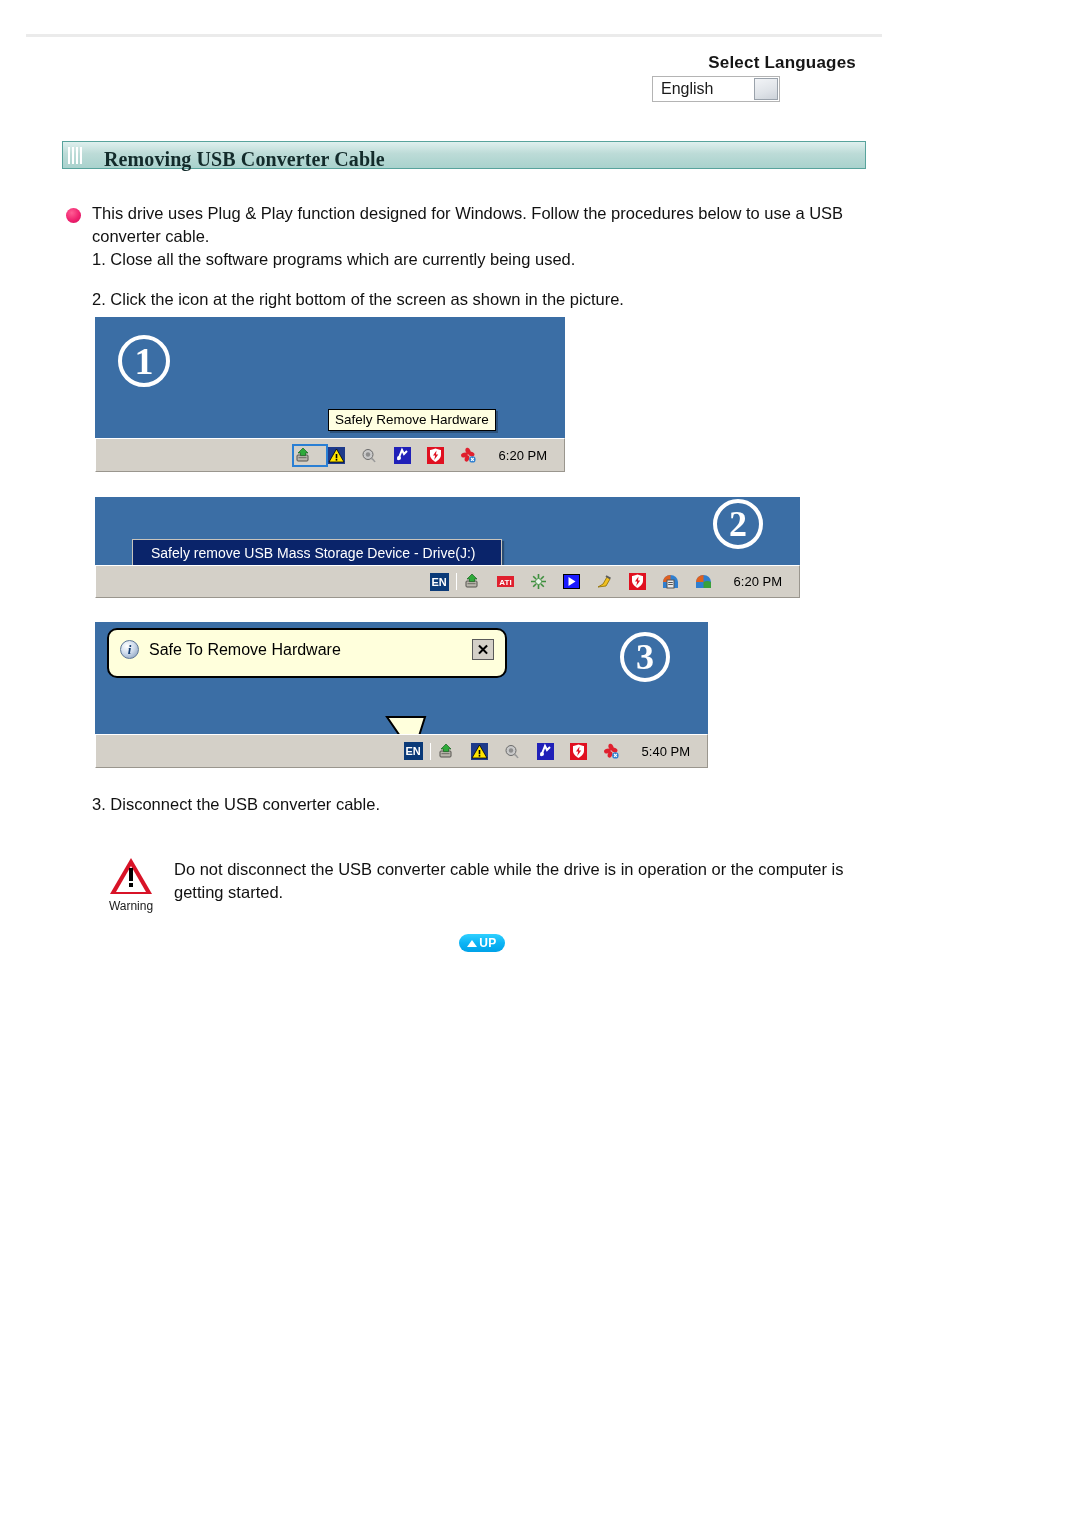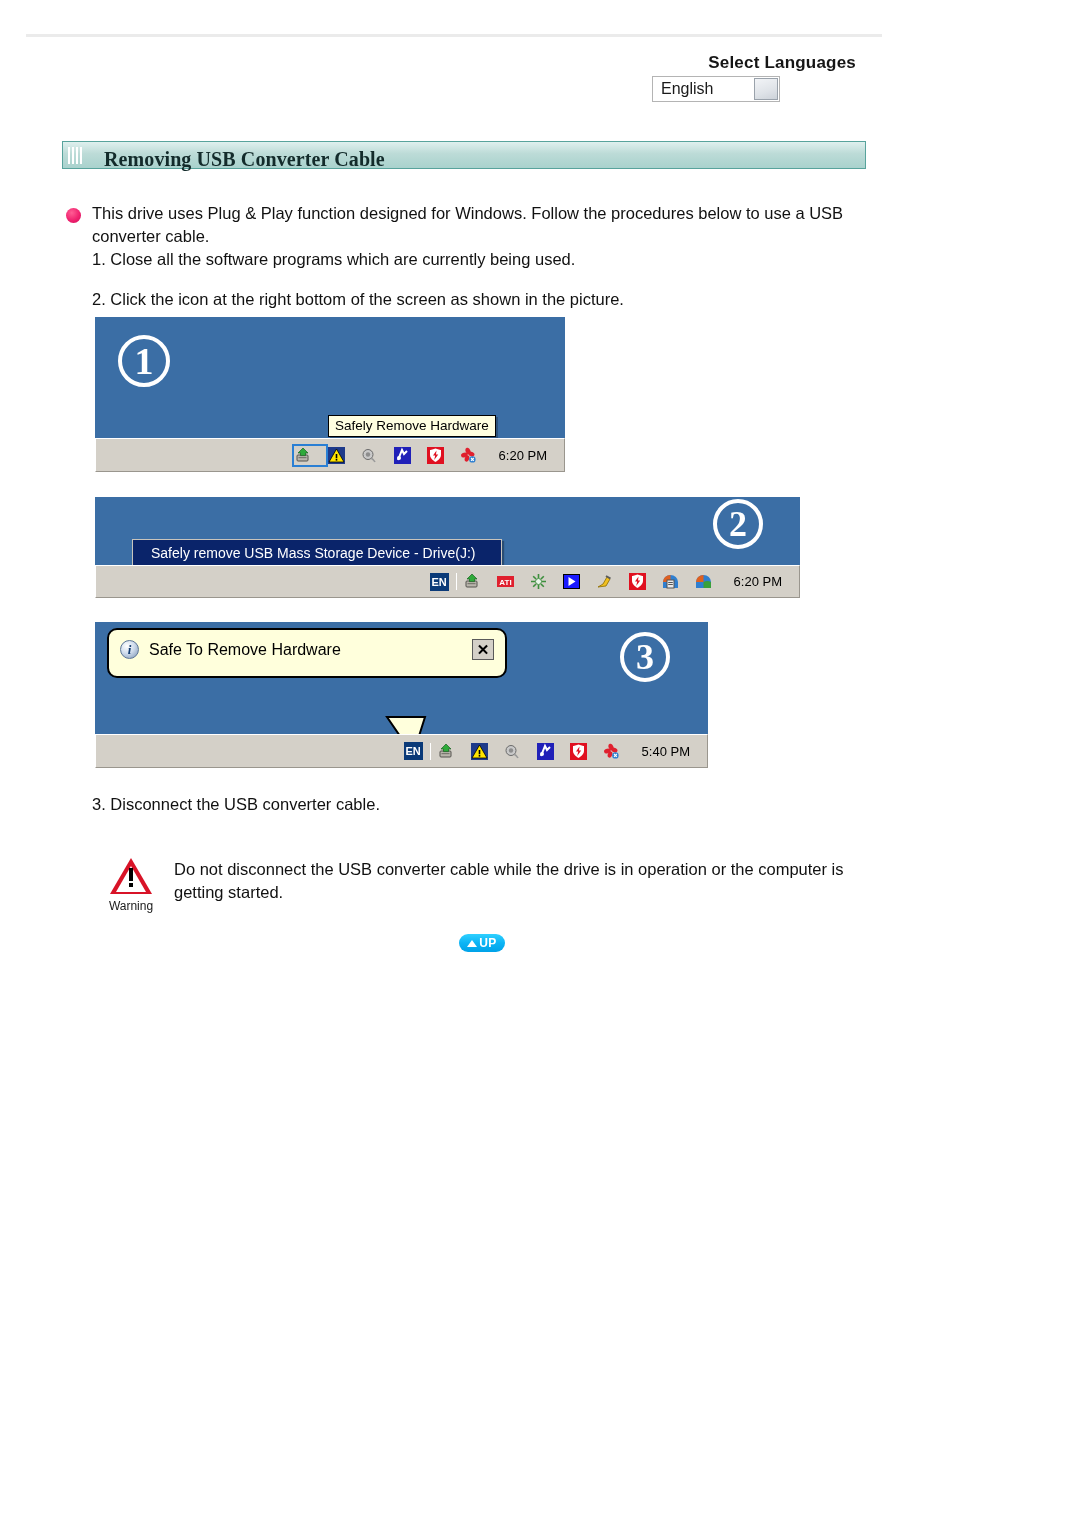--- a/index.html
+++ b/index.html
@@ -395,21 +395,21 @@
 
 <div class="step" id="step-1">1. Close all the software programs which are currently being used.</div>
 <div class="step" id="step-2">2. Click the icon at the right bottom of the screen as shown in the picture.</div>
 <div class="step" id="step-3">3. Disconnect the USB converter cable.</div>
 
 <div class="shot" style="left:95px; top:317px; width:470px; height:155px;">
   <div class="desktop" style="width:470px; height:121px;">
     <div class="badge-circle" style="left:23px; top:18px; width:52px; height:52px; font-size:38px;">
       <span>1</span>
     </div>
-    <div class="tooltip-classic" style="left:233px; top:98px;">Safely Remove Hardware</div>
+    <div class="tooltip-classic" style="left:233px; top:92px;">Safely Remove Hardware</div>
   </div>
   <div class="taskbar" style="width:470px; height:34px;">
     <div class="tray">
 
       <span class="ti sel">
         <svg viewBox="0 0 17 17" width="17" height="17">
           <rect x="2" y="8" width="11" height="6" rx="1" fill="#b9b5ac" stroke="#55534e"></rect>
           <rect x="3.5" y="10" width="8" height="1.2" fill="#7a7870"></rect>
           <path d="M8 1 L13 6 H10.5 V8.6 H5.5 V6 H3 Z" fill="#2faa3a" stroke="#18631f" stroke-width=".7"></path>
         </svg>

